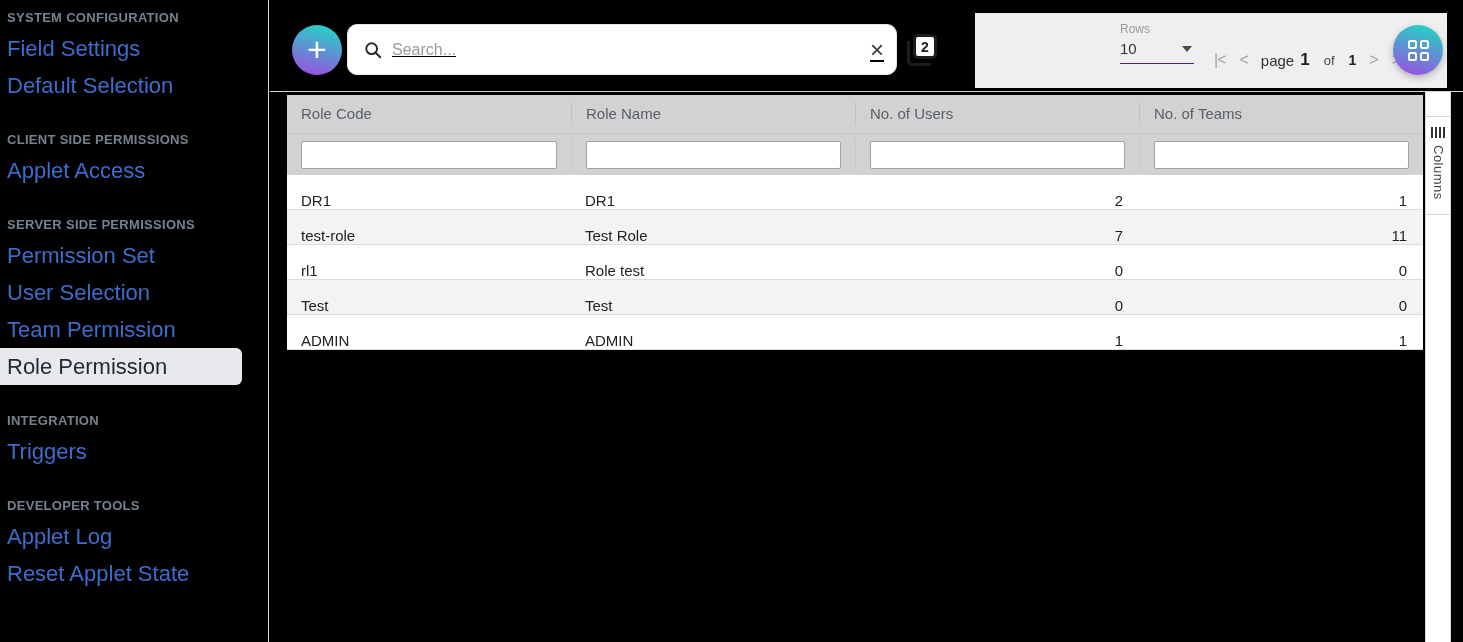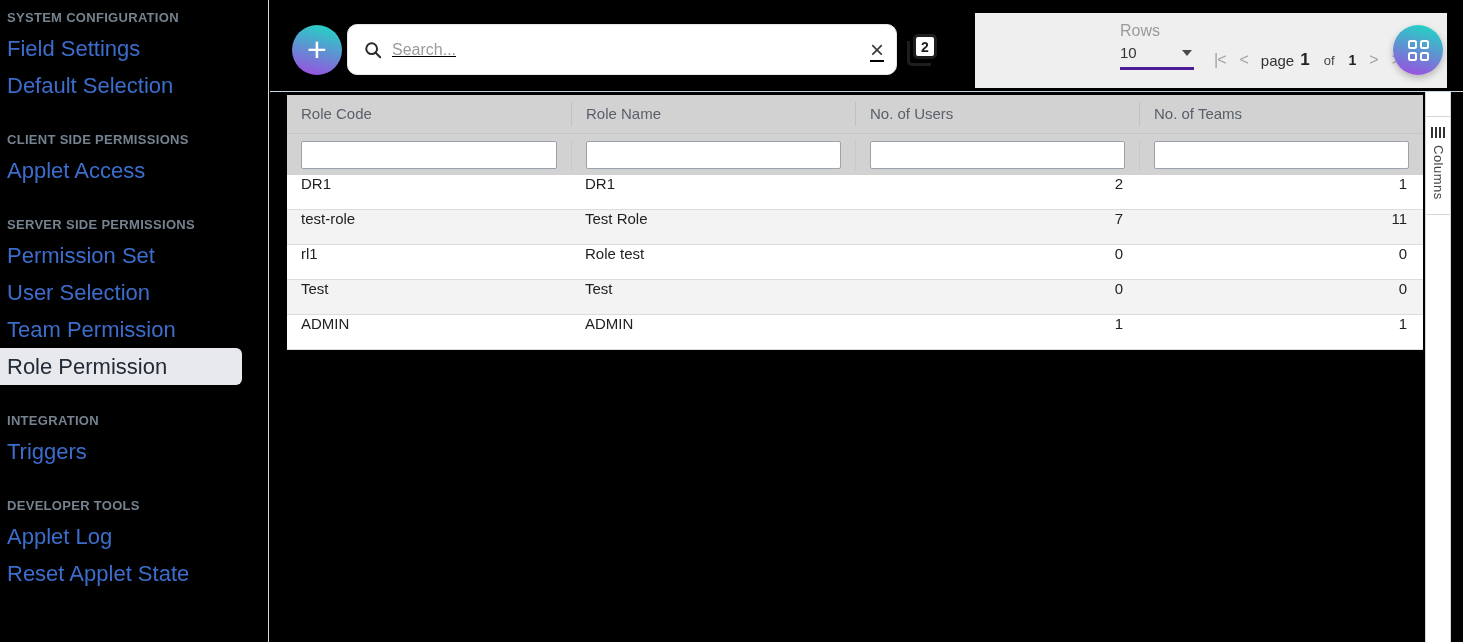--- a/index.html
+++ b/index.html
@@ -42,23 +42,23 @@
                  border:3px solid #1d1d1d; border-radius:5px;
                  display:flex; align-items:center; justify-content:center;
                  font-size:14px; font-weight:bold; color:#1d1d1d; background:#fff; }
   .stack-back { position:absolute; left:0; bottom:0; width:24px; height:25px;
                 border-left:3px solid #1d1d1d; border-bottom:3px solid #1d1d1d;
                 border-radius:0 0 0 5px; }
 
   .gray-panel { position:absolute; left:705px; top:13px; width:472px; height:75px; background:#efeff0; }
 
   .rows-ctl { position:absolute; left:145px; top:9px; width:74px; cursor:pointer; }
-  .rows-label { font-size:16px; color:#9a9a9a; }
+  .rows-label { font-size:12px; color:#9a9a9a; }
   .rows-value-line { display:flex; align-items:center; justify-content:space-between;
-                     border-bottom:3px solid #4c1d95; padding:4px 2px 6px 0; }
+                     border-bottom:1px solid #4c1d95; padding:4px 2px 6px 0; }
   .rows-value { font-size:15px; color:#333; }
   .caret-down { width:0; height:0; border-left:5px solid transparent; border-right:5px solid transparent;
                 border-top:6px solid #4a4a4a; }
 
   .pagination { position:absolute; left:232px; top:37px; display:flex; align-items:center;
                 font-size:15px; color:#9e9e9e; }
   .pg-btn { cursor:pointer; color:#a0a0a0; font-size:16px; letter-spacing:-1px; padding:0 7px; }
   .pg-text { color:#333; margin:0 2px 0 6px; }
   .pg-cur { color:#222; font-weight:bold; font-size:17px; margin:0 4px; }
   .pg-of { color:#444; font-size:13px; margin:0 10px; }
@@ -74,21 +74,21 @@
   .table { position:absolute; left:17px; top:95px; width:1136px; }
   .thead { display:flex; background:#d2d2d2; height:38px; align-items:center; }
   .th { width:25%; font-size:15px; color:#5a6069; padding-left:14px; height:24px; line-height:24px; }
   .th + .th { border-left:1px solid #c2c2c2; }
   .tfilter { display:flex; background:#d2d2d2; height:42px; align-items:center;
              border-top:1px solid #c6c6c6; }
   .tf { width:25%; padding:0 14px; height:30px; display:flex; align-items:center; }
   .tf + .tf { border-left:1px solid #c8c8c8; }
   .tf input { width:100%; height:28px; border:1px solid #9aa3ad; border-radius:2px;
               outline:none; font-size:14px; padding:0 6px; font-family:"Liberation Sans", sans-serif; }
-  .tr { display:flex; height:35px; align-items:flex-start; border-bottom:1px solid #dcdcdc;
+  .tr { display:flex; height:35px; align-items:flex-end; border-bottom:1px solid #dcdcdc;
         background:#fff; cursor:pointer; }
   .tr:nth-child(even) { background:#f3f3f3; }
   .td { width:25%; font-size:15px; color:#222; padding-left:14px; white-space:nowrap; }
   .td.num { text-align:right; padding-left:0; padding-right:16px; }
 
   
   .strip { position:absolute; left:1155px; top:92px; width:26px; bottom:0;
            border-left:1px solid #d6d6d6; border-right:1px solid #d6d6d6; background:#fff; }
   .strip-top { height:25px; border-bottom:1px solid #d6d6d6; }
   .columns-tab { height:98px; border-bottom:1px solid #d6d6d6; display:flex; flex-direction:column;

